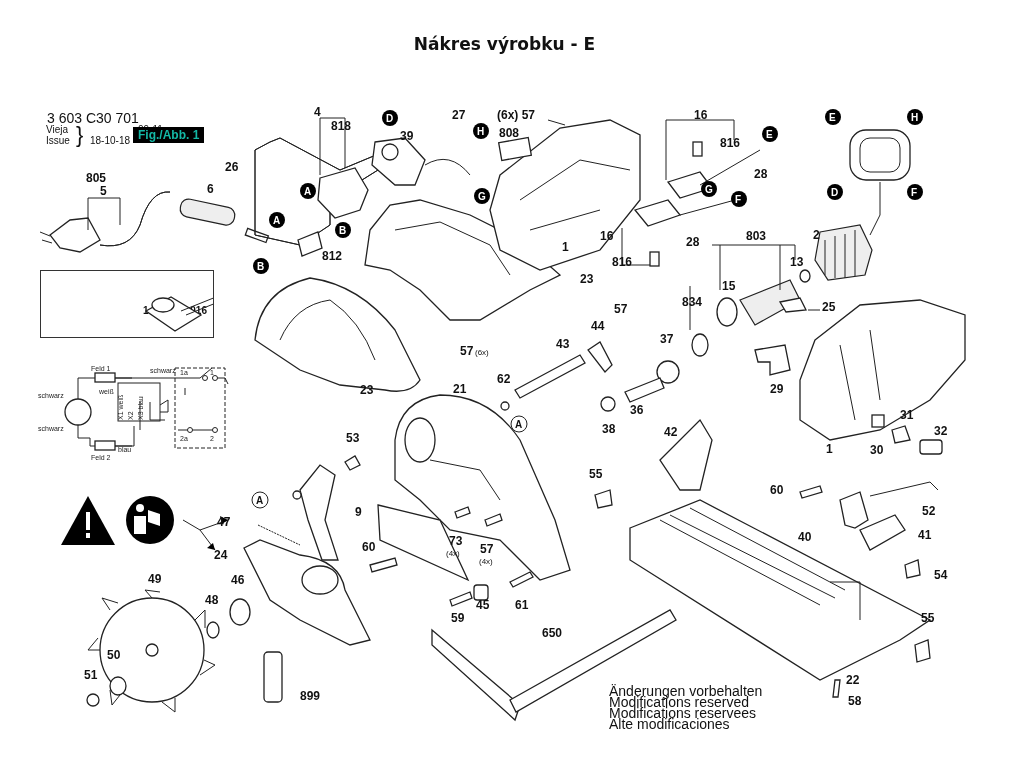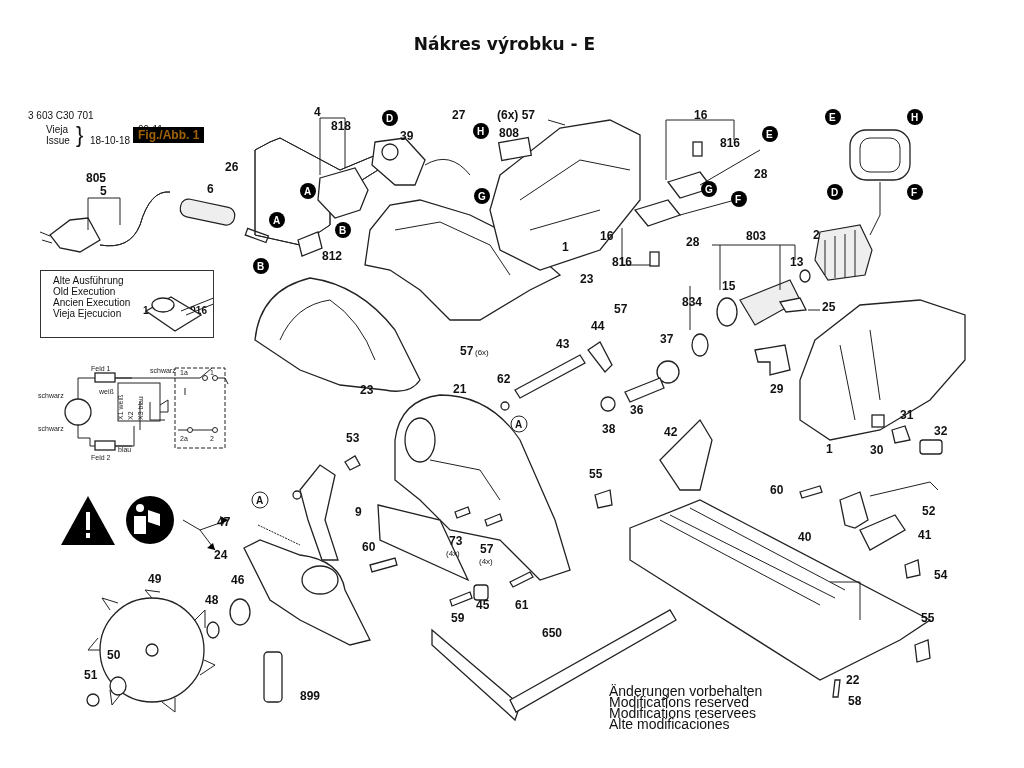--- a/index.html
+++ b/index.html
@@ -1,23 +1,23 @@
 <!DOCTYPE html>
 <html><head>
 <meta charset="utf-8">
 <style>
   html,body{margin:0;padding:0;background:#fff;}
   body{width:1024px;height:768px;position:relative;overflow:hidden;font-family:"Liberation Sans",sans-serif;color:#111;}
   .title{position:absolute;left:0;width:809px;top:34px;text-align:center;font-family:"DejaVu Sans",sans-serif;font-weight:bold;font-size:17px;padding-left:200px;box-sizing:border-box;}
-  .docnum{position:absolute;left:28px;top:110px;font-size:10px;}
+  .docnum{position:absolute;left:47px;top:110px;font-size:14px;}
   .stand{position:absolute;left:46px;top:124px;font-size:10px;line-height:11px;}
   .stand .brace{position:absolute;left:30px;top:0;font-size:22px;line-height:22px;}
   .stand .vals{position:absolute;left:44px;top:0;white-space:nowrap;}
   .stand .old{text-decoration:line-through;margin-left:48px;}
-  .fig{position:absolute;left:133px;top:127px;background:#000;color:#a16207;font-weight:bold;font-size:12px;padding:1px 5px;}
+  .fig{position:absolute;left:133px;top:127px;background:#000;color:#14b8a6;font-weight:bold;font-size:12px;padding:1px 5px;}
   .oldbox{position:absolute;left:40px;top:270px;width:172px;height:66px;border:1px solid #333;}
   .oldbox .lines{position:absolute;left:12px;top:4px;font-size:10px;line-height:11px;}
   .oldbox .pn{position:absolute;right:6px;top:4px;font-size:10px;font-weight:bold;margin-top:30px;}
   .note{position:absolute;left:609px;top:686px;font-size:14px;line-height:11px;}
   svg#diagram{position:absolute;left:0;top:0;}
   .lbl{font-family:"Liberation Sans",sans-serif;font-weight:bold;font-size:12px;fill:#111;}
   .small{font-size:8px;font-weight:normal;}
   .wlbl{font-family:"Liberation Sans",sans-serif;font-size:7px;fill:#222;}
   .ln{stroke:#222;stroke-width:1;fill:none;}
   .part{stroke:#222;stroke-width:1.3;fill:#fff;}
@@ -38,26 +38,20 @@
   <div>Issue</div>
   <span class="brace">}</span>
   <div class="vals">
     <div class="old">09-11</div>
     <div>18-10-18</div>
   </div>
 </div>
 <div class="fig">Fig./Abb. 1</div>
 
 <div class="oldbox">
-  <div class="lines">
-    <div>Alte Ausführung</div>
-    <div>Old Execution</div>
-    <div>Ancien Execution</div>
-    <div>Vieja Ejecucion</div>
-  </div>
   <div class="pn">1 604 449 016</div>
   <svg width="172" height="66" style="position:absolute;left:0;top:0">
     <g transform="translate(100,20)">
       <path class="part" d="M5 20 L30 6 L60 24 L34 40 Z"></path>
       <ellipse class="part" cx="22" cy="14" rx="11" ry="7"></ellipse>
       <path class="ln" d="M40 20 L80 4 M45 24 L85 8 M80 4 L85 8"></path>
       <path class="ln" d="M82 14 L82 0"></path>
     </g>
   </svg>
 </div>

